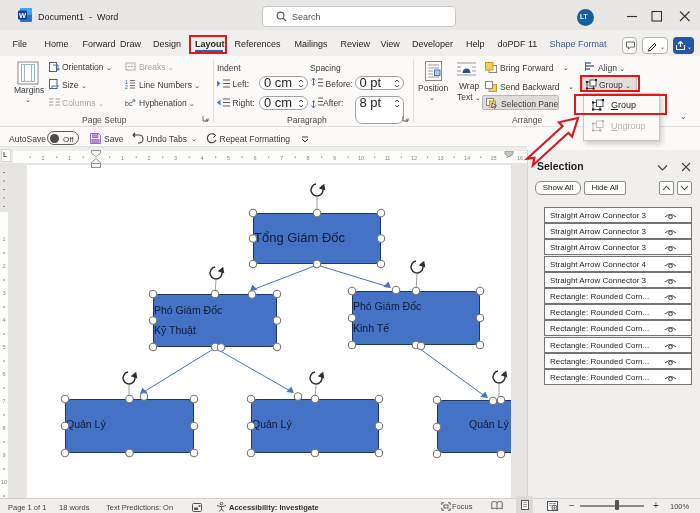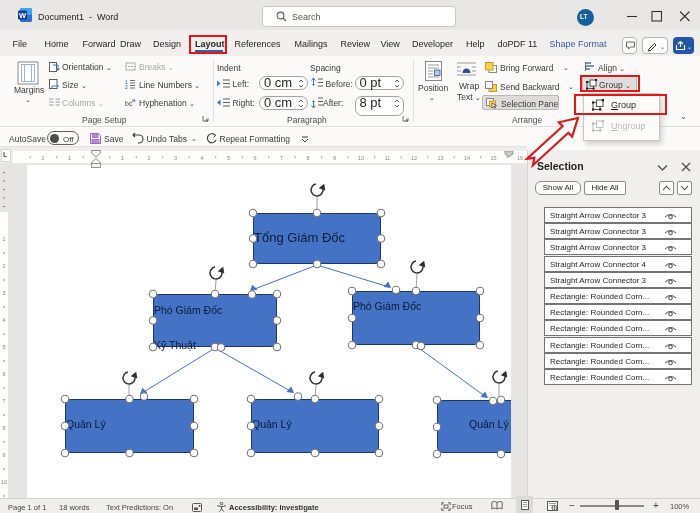--- a/index.html
+++ b/index.html
@@ -207,21 +207,21 @@
 <svg class="abs" style="left:311px;top:97px" width="12" height="11" viewBox="0 0 12 11">
     <path d="M2.5 11 v-7 M2.5 11 L0.5 8.5 M2.5 11 L4.5 8.5" stroke="#3a79c4" fill="none" stroke-width="1"></path>
     <path d="M2.5 3 l-1.5 2 h3z" fill="#3a79c4"></path>
     <g stroke="#605e5c" stroke-width="1">
       <line x1="7" y1="1" x2="12" y2="1"></line>
       <line x1="7" y1="4.5" x2="12" y2="4.5"></line>
       <line x1="7" y1="8" x2="12" y2="8"></line>
     </g>
   </svg>
 <div class="t g85" style="left:323px;top:98px">After:</div>
-<div class="inputbox" style="left:354.5px;top:95.5px;width:49px;height:20px;line-height:12px;padding-left:4px">8 pt</div>
+<div class="inputbox" style="left:354.5px;top:95.5px;width:49px;height:28px;line-height:12px;padding-left:4px">8 pt</div>
 <svg class="abs" style="left:394px;top:98.5px" width="6" height="9" viewBox="0 0 6 9">
     <path d="M1 3 L3 1 L5 3" fill="none" stroke="#4a4a4a" stroke-width="0.9"></path>
     <path d="M1 6 L3 8 L5 6" fill="none" stroke="#4a4a4a" stroke-width="0.9"></path>
   </svg>
 <div class="t lbl" style="left:287px;top:114.5px">Paragraph</div>
 <svg class="abs" style="left:402px;top:115px" width="7" height="7" viewBox="0 0 7 7">
     <path d="M1 1 v5 h5 M4 4 l2 2 M6 3.2 V6 H3.2" fill="none" stroke="#605e5c" stroke-width="0.9"></path>
   </svg>
 <div class="vsep" style="left:413px;top:60px;height:62px"></div>
 
@@ -447,24 +447,25 @@
   <path d="M223 126 l7.6 -1.3 -5.3 -4.9z"></path>
   <path d="M364 123 l-7.6 -1.1 4.9 -5.3z"></path>
   <path d="M113 229 l7.6 -1.3 -5.3 -4.9z"></path>
   <path d="M267 228 l-7.6 -1.1 4.9 -5.3z"></path>
   <path d="M461 233 l-7.6 -1.1 4.9 -5.3z"></path>
  </g>
 </svg>
 <div class="orgbox" style="left:253px;top:213px;width:128px;height:51px;font-size:13px;line-height:47px">Tổng Giám Đốc</div>
 <div class="orgbox" style="left:153px;top:294px;width:124px;height:53px;font-size:10.5px">
     <div style="margin-top:9px">Phó Giám Đốc</div>
-    <div style="margin-top:23px">Kỹ Thuật</div>
+    <div style="margin-top:8px">Kỹ Thuật</div>
   </div>
 <div class="orgbox" style="left:352px;top:291px;width:128px;height:54px;font-size:10.5px">
     <div style="margin-top:8px">Phó Giám Đốc</div>
+    <div style="margin-top:10px">Kinh Tế</div>
   </div>
 <div class="orgbox" style="left:65px;top:399px;width:129px;height:54px;font-size:10.5px;line-height:48px">Quản Lý</div>
 <div class="orgbox" style="left:251px;top:399px;width:128px;height:54px;font-size:10.5px;line-height:48px">Quản Lý</div>
 <div class="orgbox" style="left:437px;top:400px;width:74px;height:53px;font-size:10.5px;line-height:47px;border-right:none;border-radius:6px 0 0 6px;text-indent:31px;overflow:hidden">Quản Lý</div>
 
 <svg class="abs" id="chartdeco" style="left:0px;top:163px" width="527" height="335" viewBox="0 0 527 335">
  <g stroke="#a0a0a0" stroke-width="1">
   <line x1="317" y1="34" x2="317" y2="50"></line>
   <line x1="216" y1="117" x2="215" y2="131"></line>
   <line x1="417" y1="111" x2="416" y2="128"></line>

